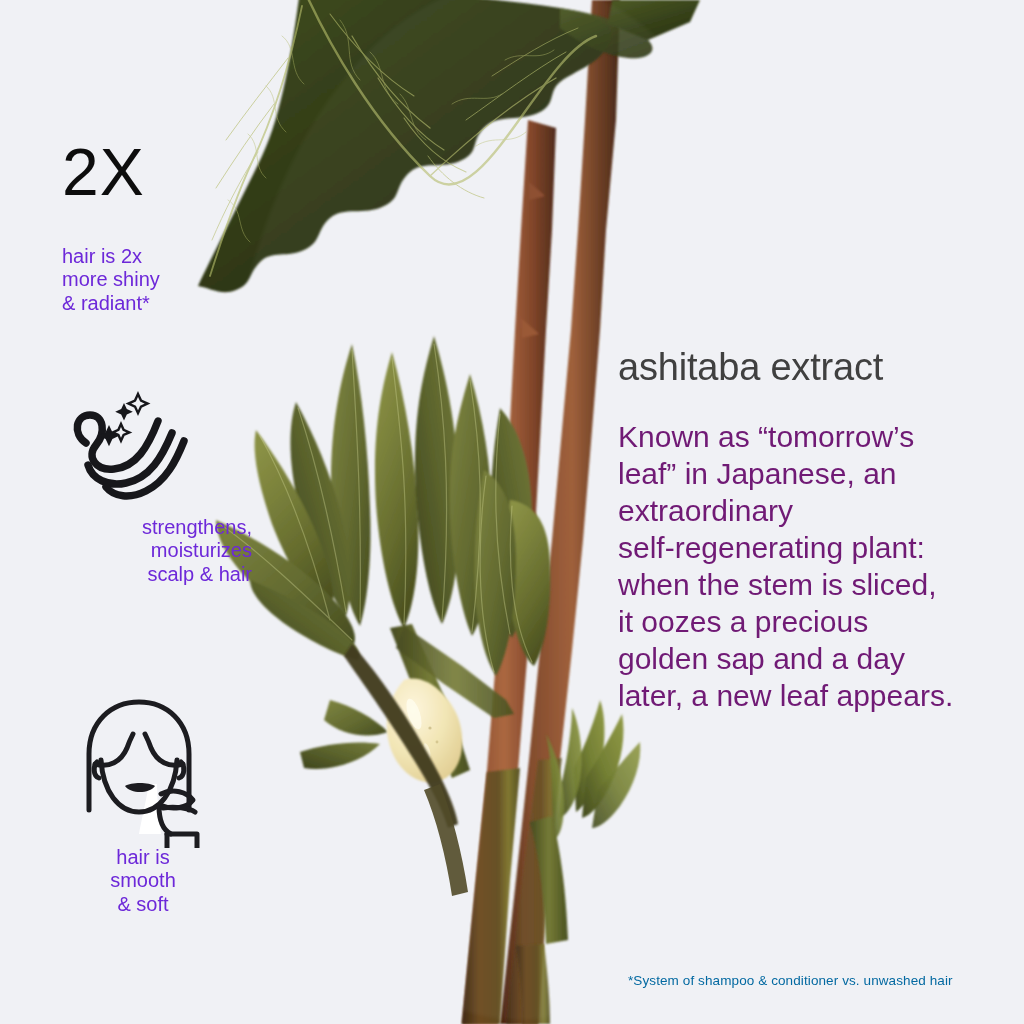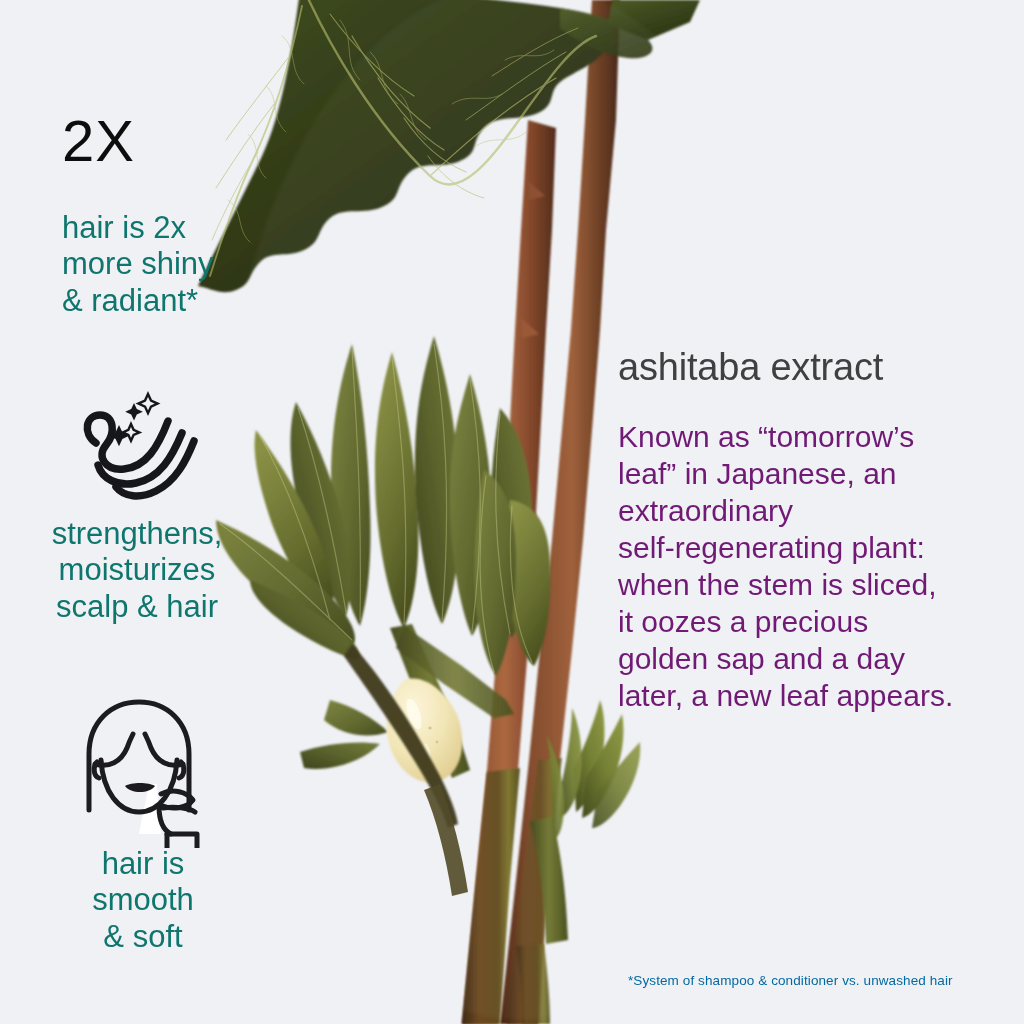--- a/index.html
+++ b/index.html
@@ -14,37 +14,38 @@
   #stage { position:absolute; inset:0; width:1024px; height:1024px; }
 
   
   #photo { position:absolute; inset:0; }
   #photo svg { position:absolute; left:0; top:0; }
 
   
   .benefit { position:absolute; }
 
   .stat-num {
-    font-size:58px;
+    font-size:66px;
     font-weight:400;
     letter-spacing:1px;
     color:#0d0d0d;
     line-height:1;
+    margin-top:27px;
   }
   .benefit-text {
-    font-size:31px;
+    font-size:20px;
     line-height:1.17;
-    color:#0f766e;
+    color:#6d28d9;
     font-weight:400;
     white-space:pre-line;
   }
   .b1 { left:62px; top:112px; }
   .b1 .benefit-text { margin-top:40px; }
 
-  .b2 { left:12px; top:386px; width:250px; text-align:center; }
+  .b2 { left:2px; top:386px; width:250px; text-align:right; }
   .b2 .icon-wrap { height:120px; display:flex; align-items:center; justify-content:center; }
   .b2 .benefit-text { margin-top:10px; }
 
   .b3 { left:18px; top:688px; width:250px; text-align:center; }
   .b3 .icon-wrap { height:152px; display:flex; align-items:flex-start; justify-content:center; }
   .b3 .benefit-text { margin-top:6px;text-align:center; }
 
   
   .copy { position:absolute; left:618px; top:347px; width:390px; }
   .copy h2 {

